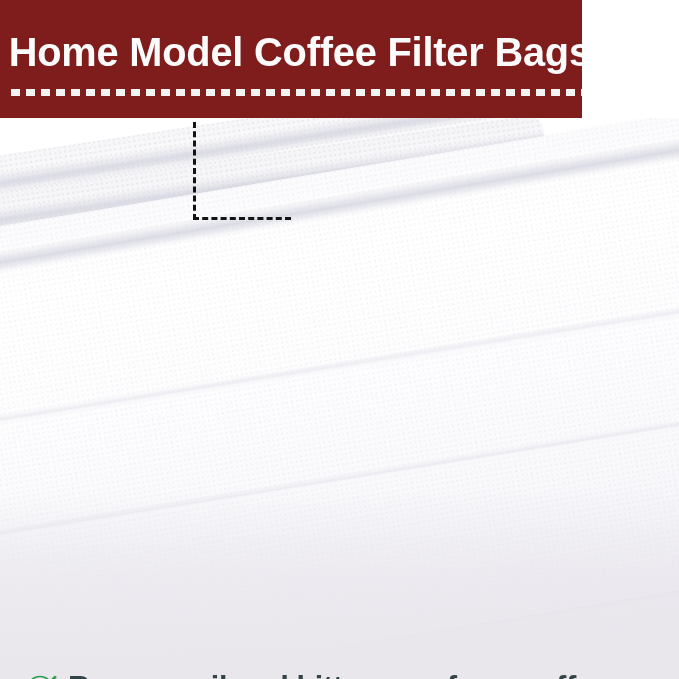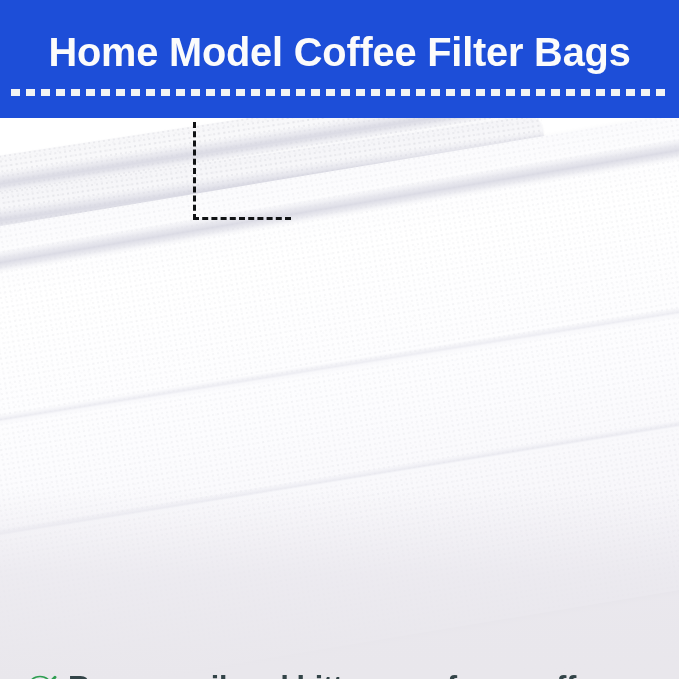--- a/index.html
+++ b/index.html
@@ -17,23 +17,23 @@
     height: 679px;
     overflow: hidden;
     background: #ffffff;
   }
 
   
   .header-banner {
     position: absolute;
     left: 0;
     top: 0;
-    width: 679px;
+    width: 582px;
     height: 118px;
-    background: #1d4ed8;
+    background: #7f1d1d;
     overflow: hidden;
   }
   .header-title {
     position: absolute;
     left: 0;
     right: 0;
     top: 27px;
     text-align: center;
     color: #fbfbfb;
     font-family: "Liberation Sans Narrow", "Liberation Sans", sans-serif;

